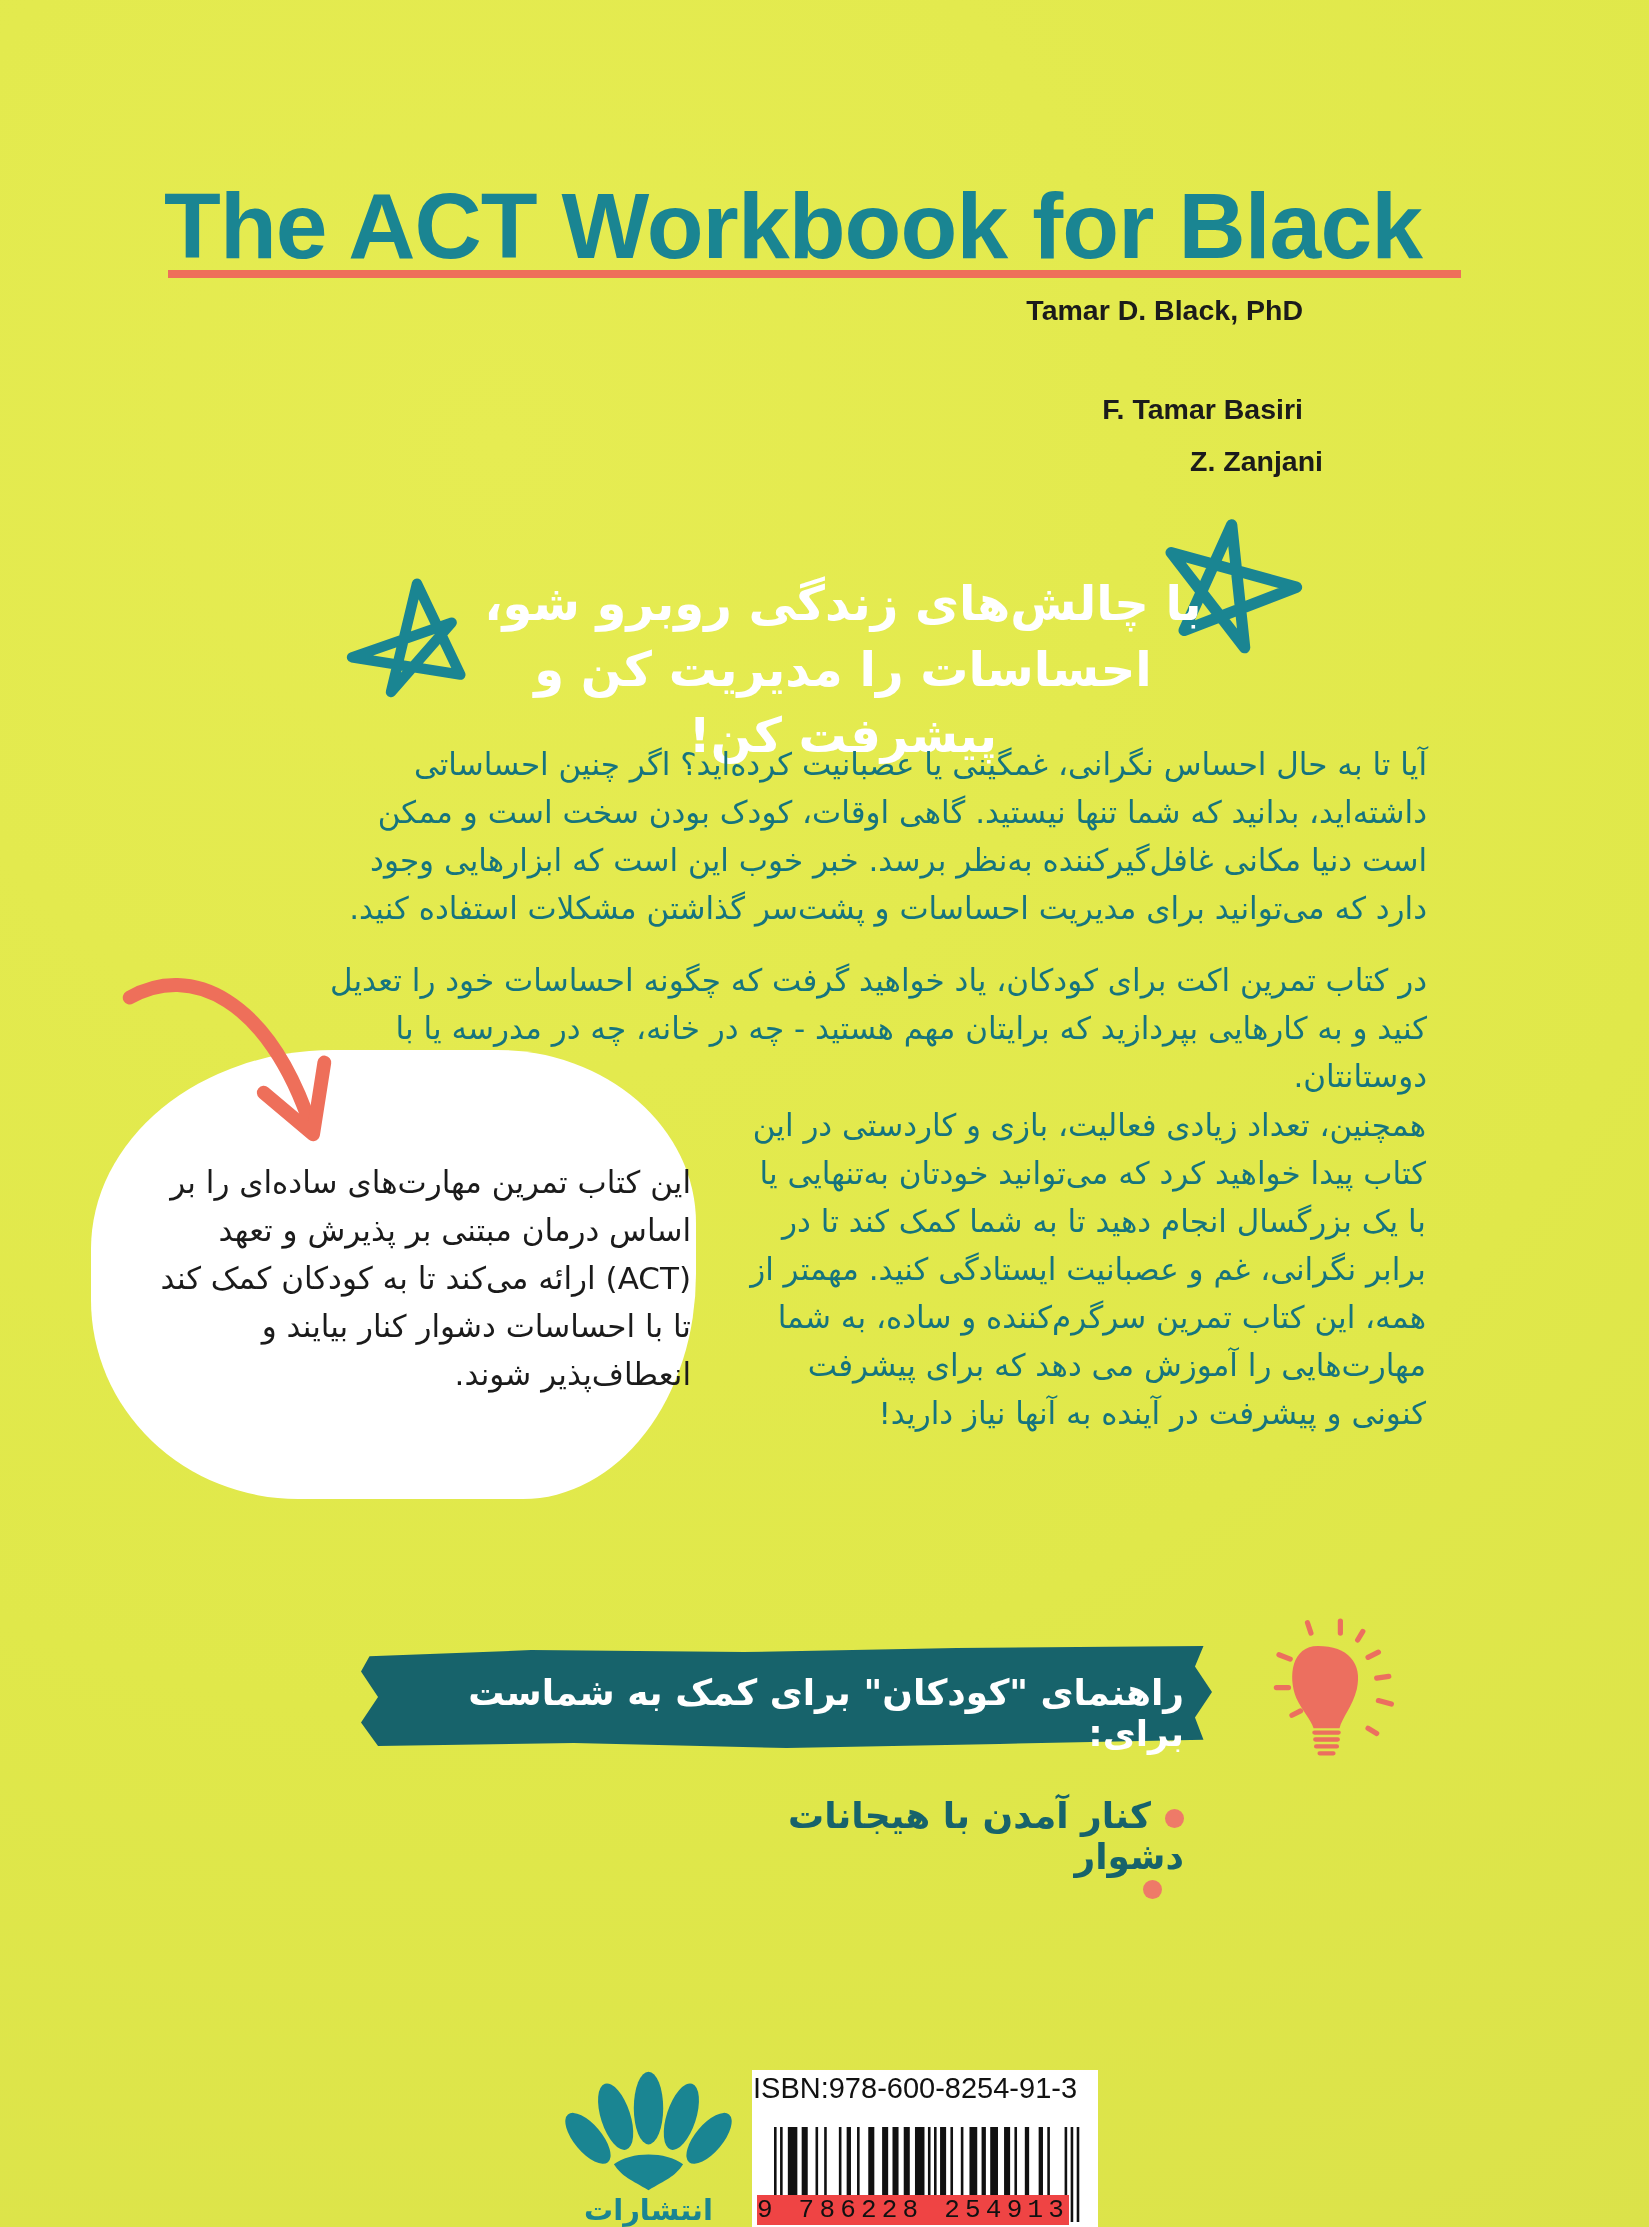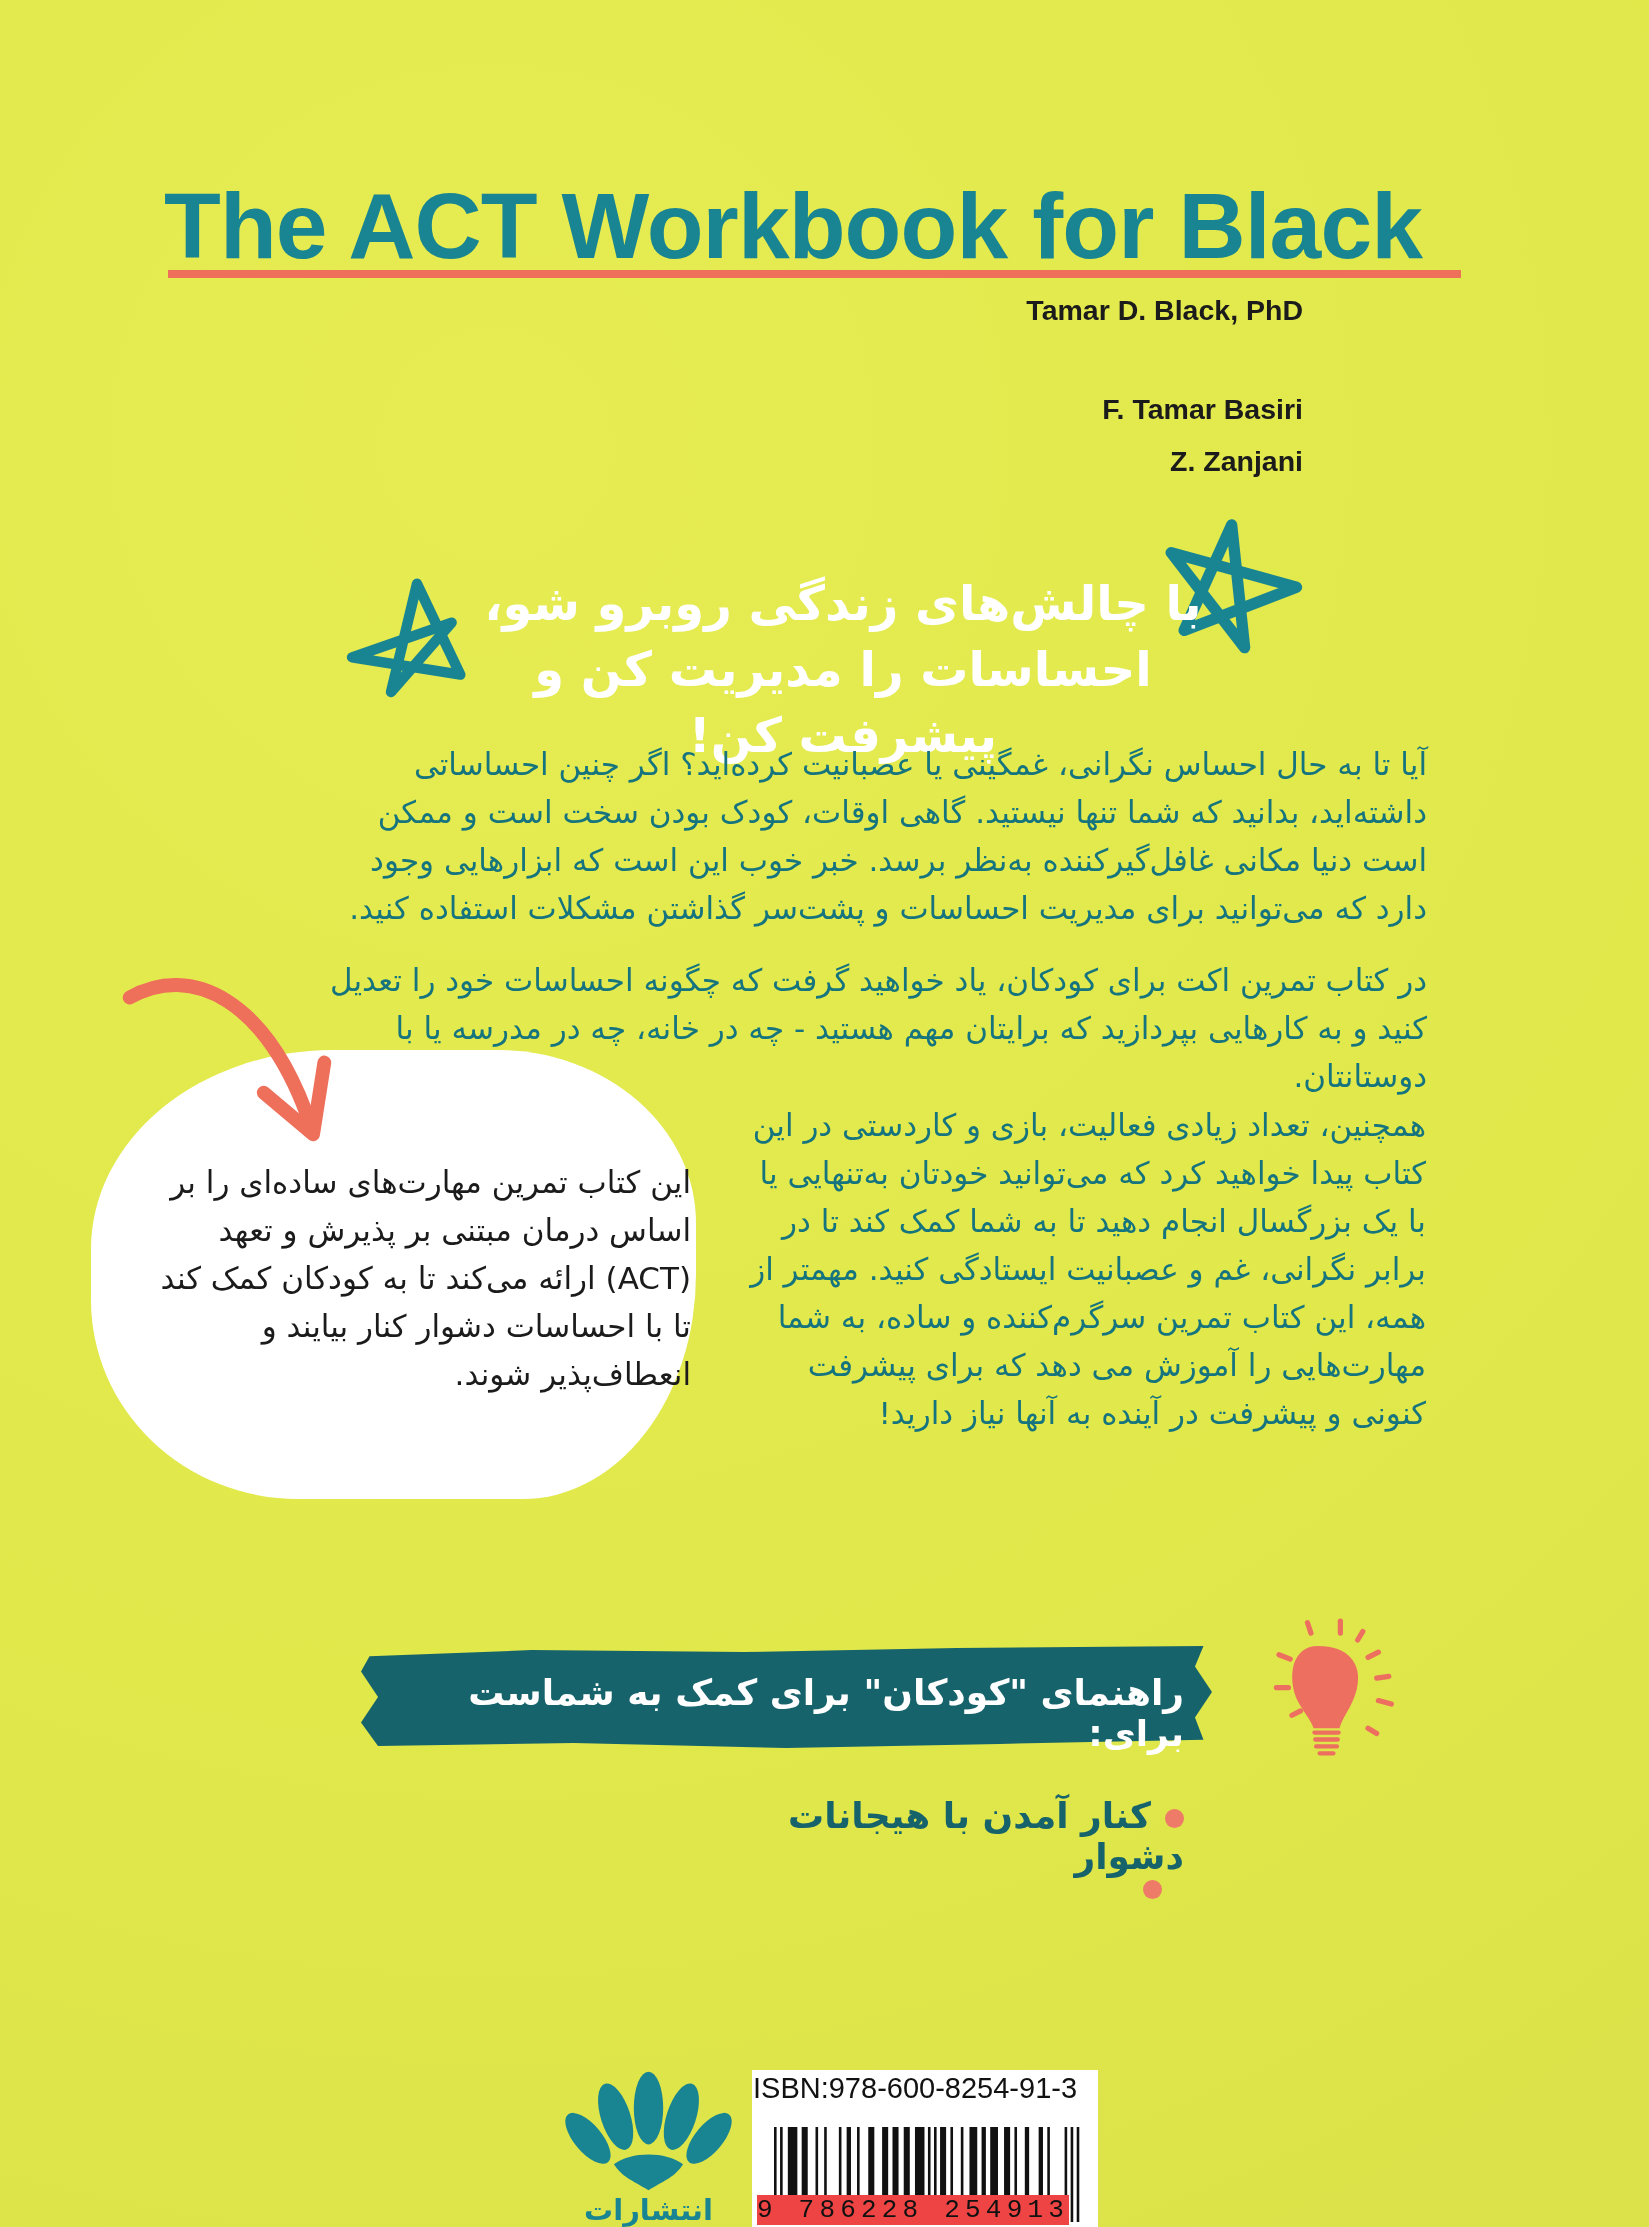--- a/index.html
+++ b/index.html
@@ -48,21 +48,21 @@
   .publisher-name { left: 562px; top: 2193px; width: 173px; text-align: center; direction: rtl; color: #1a8592; font-size: 29px; font-weight: bold; }
 </style>
 </head>
 <body>
 
 <div class="abs title">The ACT Workbook for Black</div>
 <div class="abs title-underline"></div>
 
 <div class="abs author" style="top:294px;">Tamar D. Black, PhD</div>
 <div class="abs author" style="top:393px;">F. Tamar Basiri</div>
-<div class="abs author" style="top:445px;">Z. Zanjani</div>
+<div class="abs author" style="top:445px;padding-left:20px;">Z. Zanjani</div>
 
 <svg class="abs" style="left:339px; top:575px;" width="130" height="130" viewBox="0 0 150 150">
   <path d="M90 10 L60 135 L130 55 L15 95 L140 115 Z" fill="none" stroke="#1a8592" stroke-width="12" stroke-linejoin="round" stroke-linecap="round"></path>
 </svg>
 <svg class="abs" style="left:1158px; top:518px;" width="156" height="147" viewBox="0 0 180 170">
   <path d="M85 8 L30 130 L160 80 L15 40 L100 150 Z" fill="none" stroke="#1a8592" stroke-width="13" stroke-linejoin="round" stroke-linecap="round"></path>
 </svg>
 
 <div class="abs tagline">
   <div>با چالش‌های زندگی روبرو شو،</div>

